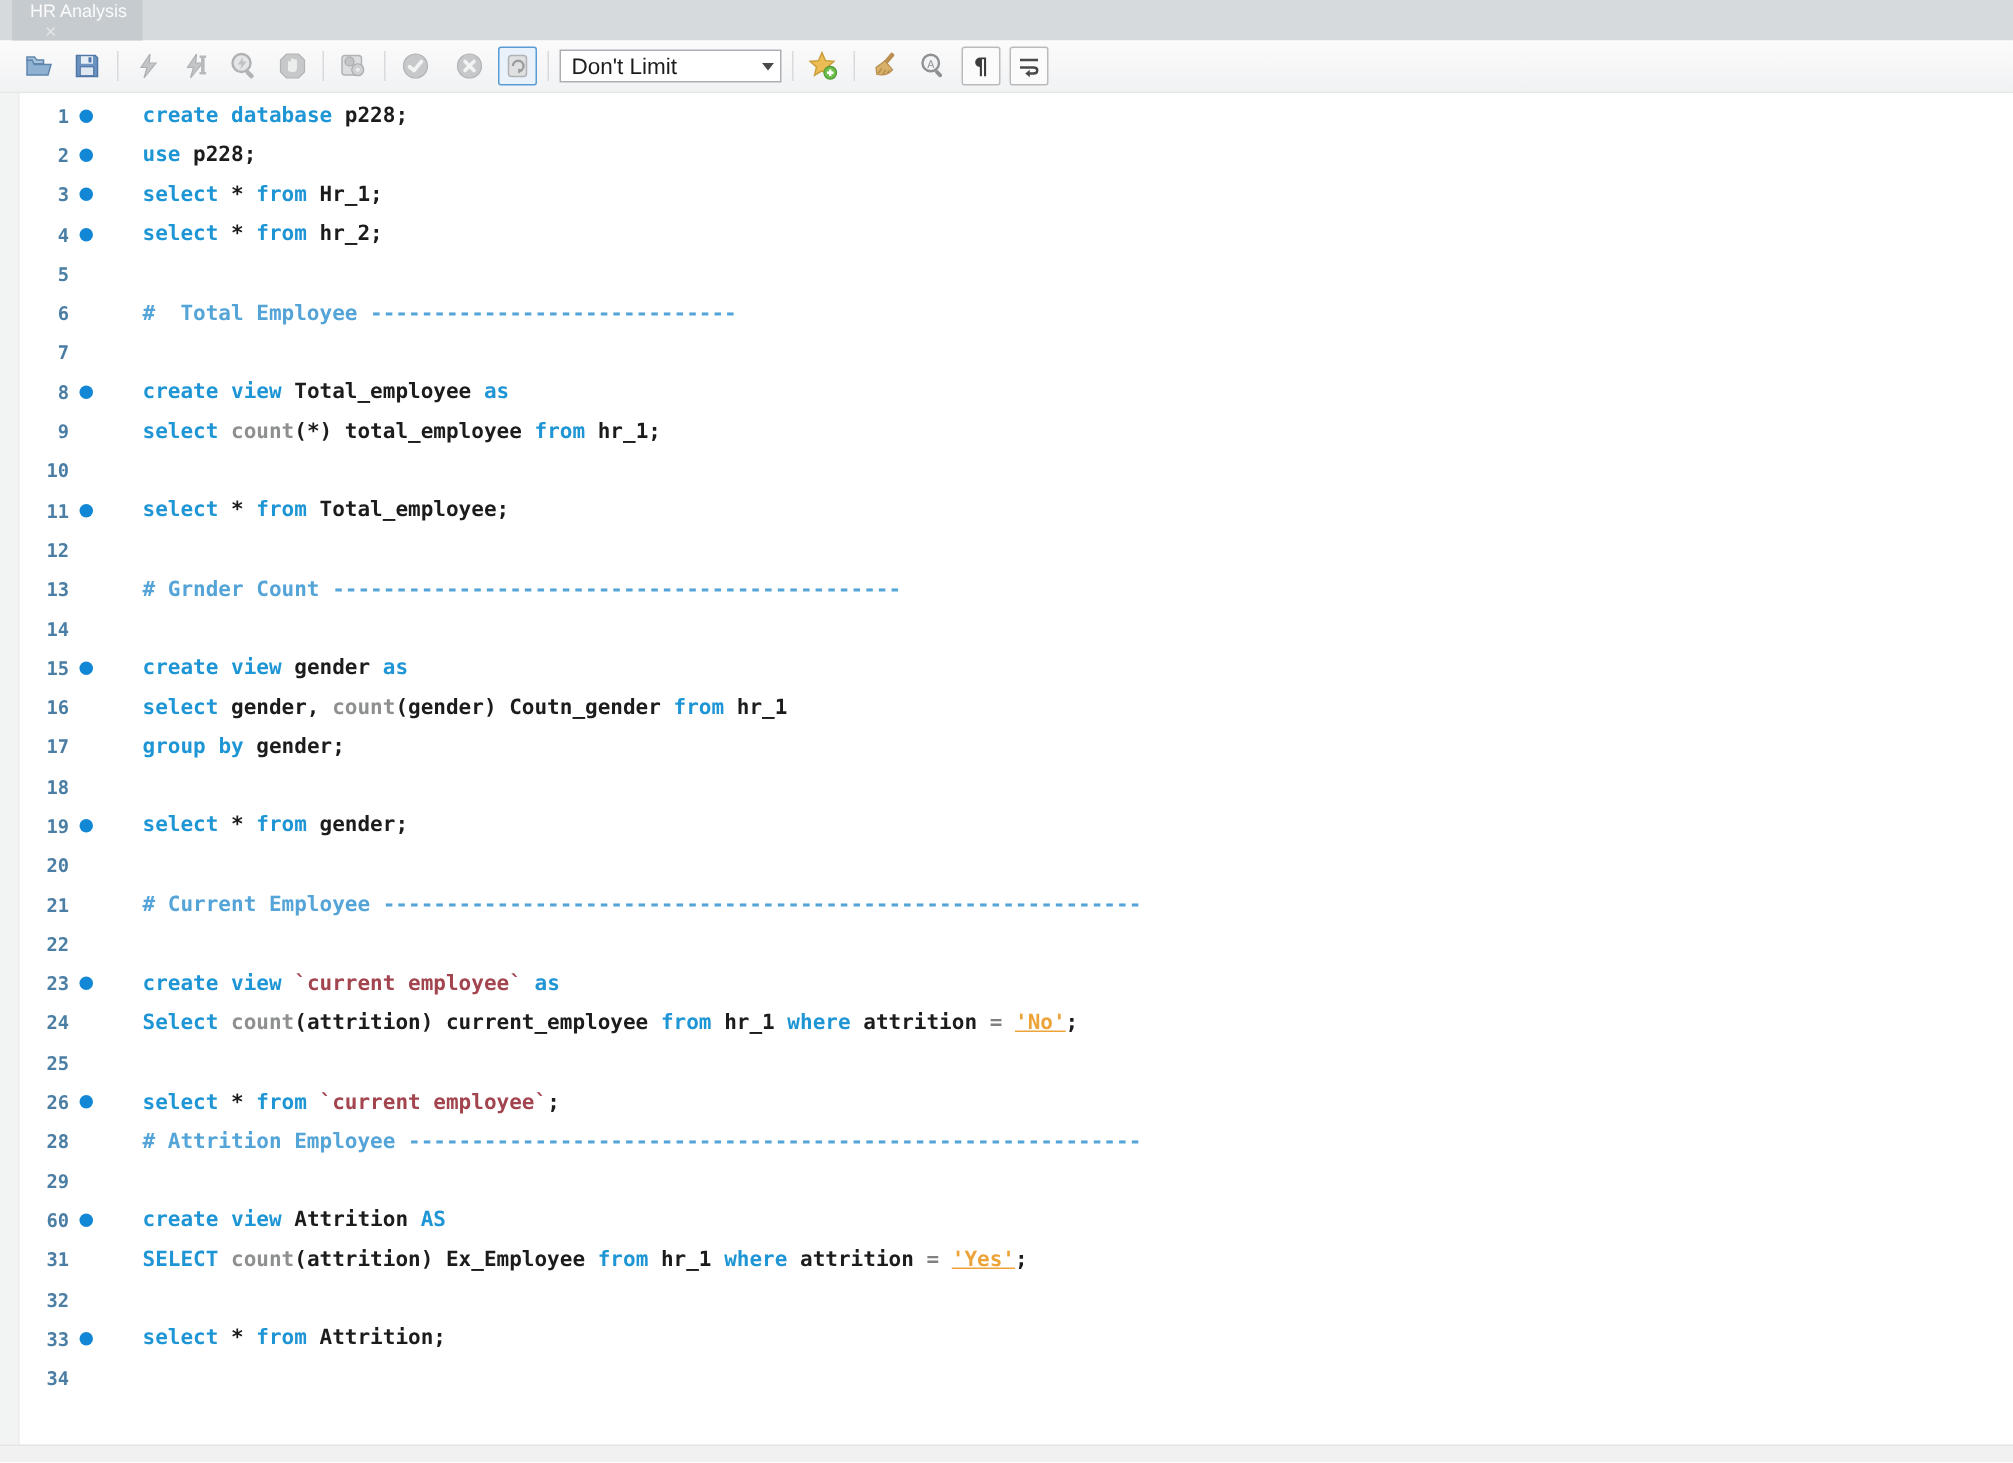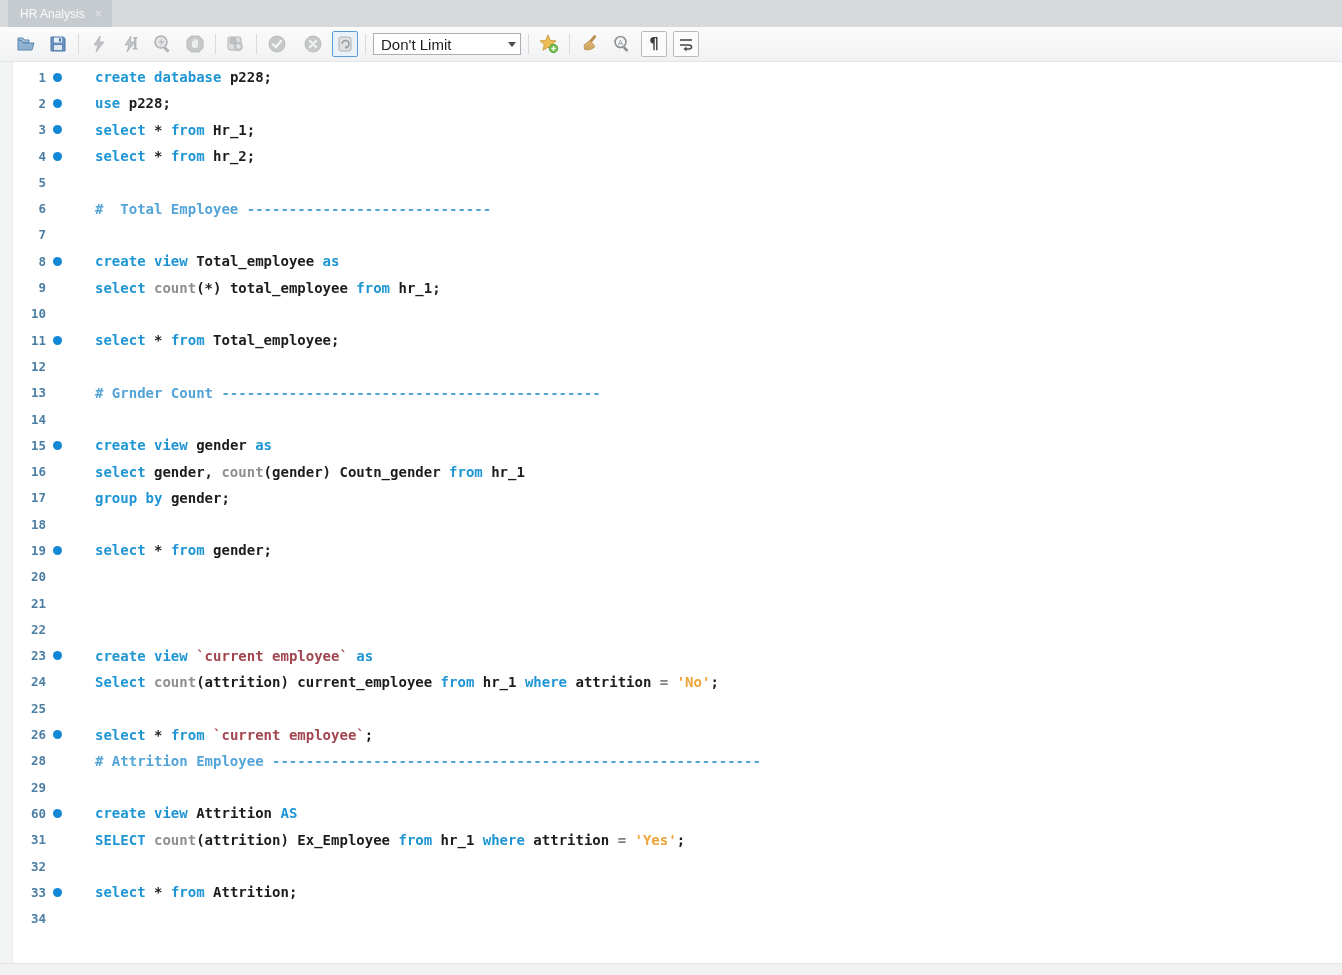--- a/index.html
+++ b/index.html
@@ -1,22 +1,22 @@
 <!DOCTYPE html>
 <html><head>
 <meta charset="utf-8">
 <style>
   * { box-sizing: border-box; margin: 0; padding: 0; }
   html,body { width:1342px; height:975px; overflow:hidden; background:#fff;
               font-family:"Liberation Sans", sans-serif; }
 
   
   .tabbar { height:27px; background:#d7dadd; display:flex; align-items:stretch; }
-  .tab { margin-left:8px; background:#c6cbd0; display:flex; align-items:center;
-         padding:0 10px 0 12px; color:#fafafa; font-size:12px; }
+  .tab { margin-left:8px; background:#c6cbd0; display:flex; align-items:flex-start;
+         padding:0 10px 0 12px; color:#fafafa; font-size:12px;flex-direction:column; }
   .tab .close { margin-left:10px; color:#e4e6e8; font-size:13px; line-height:1;
                 cursor:default; }
 
   
   .toolbar { height:35px; background:linear-gradient(#fbfbfc,#f1f2f3);
              border-bottom:1px solid #e4e5e6; display:flex; align-items:center;
              padding-left:13px; }
   .tb-btn { width:26px; height:26px; display:flex; align-items:center;
             justify-content:center; border:1px solid transparent; border-radius:2px; }
   .tb-btn.boxed { border:1px solid #b9bbbd; background:#fbfbfb; }
@@ -41,21 +41,21 @@
   .ln { width:46px; text-align:right; color:#4b7ea4;
         font:700 12.5px "DejaVu Sans Mono", monospace; padding-right:0; }
   .dotcol { width:22px; display:flex; align-items:center; justify-content:center; }
   .dot { width:9px; height:9px; border-radius:50%; background:#1287d6; }
   .content { white-space:pre; font:700 14px "DejaVu Sans Mono", monospace;
              padding-left:27px; }
   .tok-kw  { color:#1e95d4; }
   .tok-pl  { color:#1c1c1c; }
   .tok-fn  { color:#8e9090; }
   .tok-cm  { color:#54a4d8; }
-  .tok-str { color:#eda338; }
+  .tok-str { color:#eda338;text-decoration:underline; }
   .tok-btk { color:#a2454f; }
   .tok-op  { color:#808080; }
 
   .hscrollbar { position:absolute; left:0; right:0; bottom:0; height:12px;
                 background:#f1f1f1; border-top:1px solid #e5e5e5; }
 </style>
 </head>
 <body>
 
 <div class="tabbar">
@@ -313,20 +313,21 @@
         <span class="content"><span class="tok-kw">select</span><span class="tok-pl"> * </span><span class="tok-kw">from</span><span class="tok-pl"> gender;</span></span>
       </div>
       <div class="line">
         <span class="ln">20</span>
         <span class="dotcol"></span>
         <span class="content"></span>
       </div>
       <div class="line">
         <span class="ln">21</span>
         <span class="dotcol"></span>
+        <span class="content"><span class="tok-cm"># Current Employee ------------------------------------------------------------</span></span>
       </div>
       <div class="line">
         <span class="ln">22</span>
         <span class="dotcol"></span>
         <span class="content"></span>
       </div>
       <div class="line">
         <span class="ln">23</span>
         <span class="dotcol">
           <span class="dot"></span>

